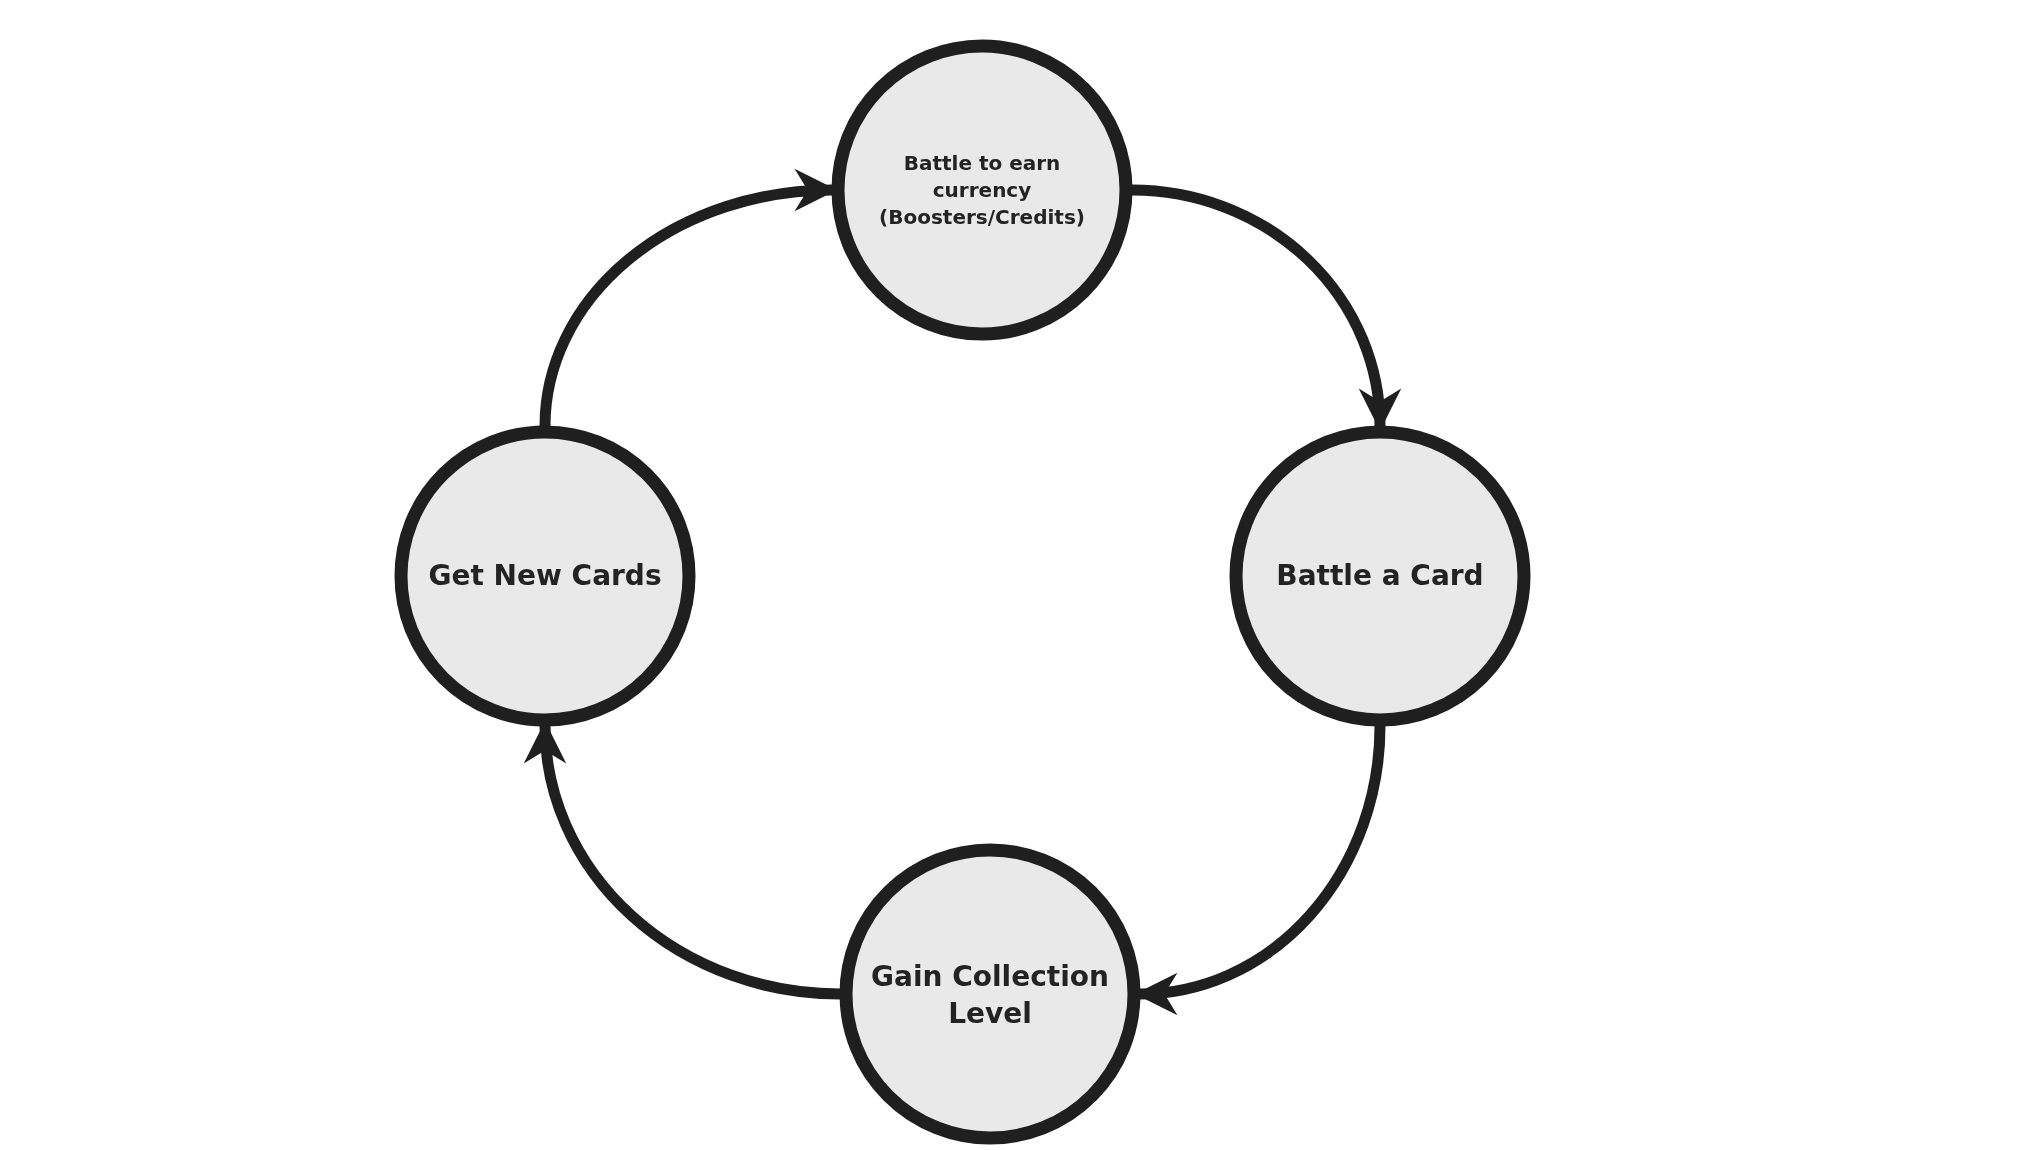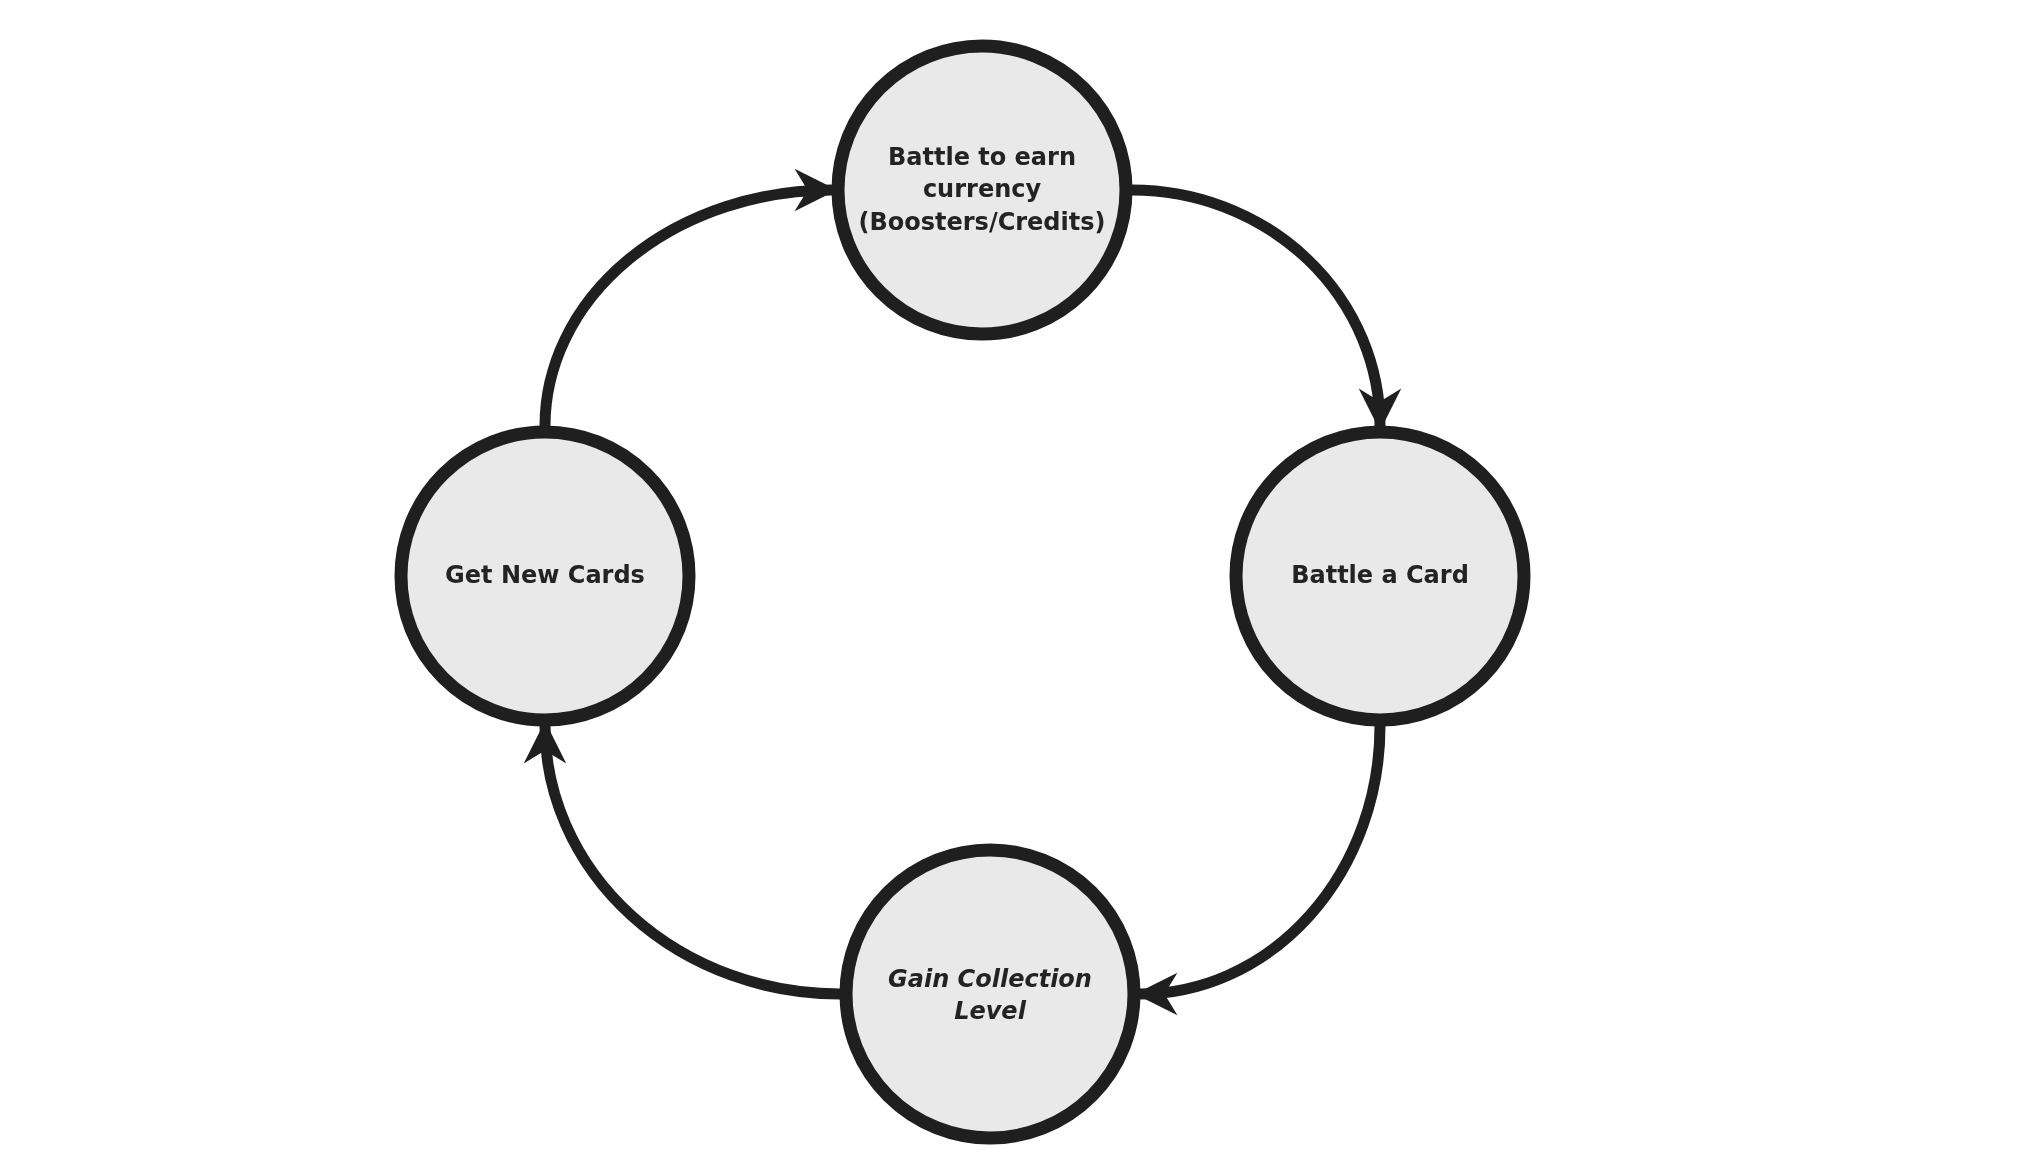--- a/index.html
+++ b/index.html
@@ -38,27 +38,27 @@
     stroke: var(--node-stroke, #1f1f1f);
     stroke-width: 13;
   }
   .label {
     position: absolute;
     transform: translate(-50%, -50%);
     text-align: center;
     white-space: pre-line;
     color: var(--text, #232323);
     font-weight: 700;
-    font-size: 24px;
+    font-size: 28px;
     line-height: 1.32;
     pointer-events: none;
   }
-  .label-battle    { left: 982px;  top: 190px; font-size: 24px; line-height: 1.35; }
+  .label-battle    { left: 982px;  top: 190px; font-size: 20px; line-height: 1.35; }
   .label-upgrade   { left: 1380px; top: 576px; }
-  .label-gain      { left: 990px;  top: 996px; font-style: italic; }
+  .label-gain      { left: 990px;  top: 996px; }
   .label-new-cards { left: 545px;  top: 576px; }
 </style>
 </head>
 <body>
 
 <div class="stage">
   <svg viewBox="0 0 2034 1150" aria-hidden="true">
     <defs>
       <marker id="arrowhead" viewBox="0 0 10 10" refX="8.5" refY="5" markerWidth="4.2" markerHeight="4.6" orient="auto-start-reverse" markerUnits="strokeWidth">
         <path class="arrowhead-shape" d="M 0.4 0.4 L 9.6 5 L 0.4 9.6 L 3.2 5 Z"></path>

